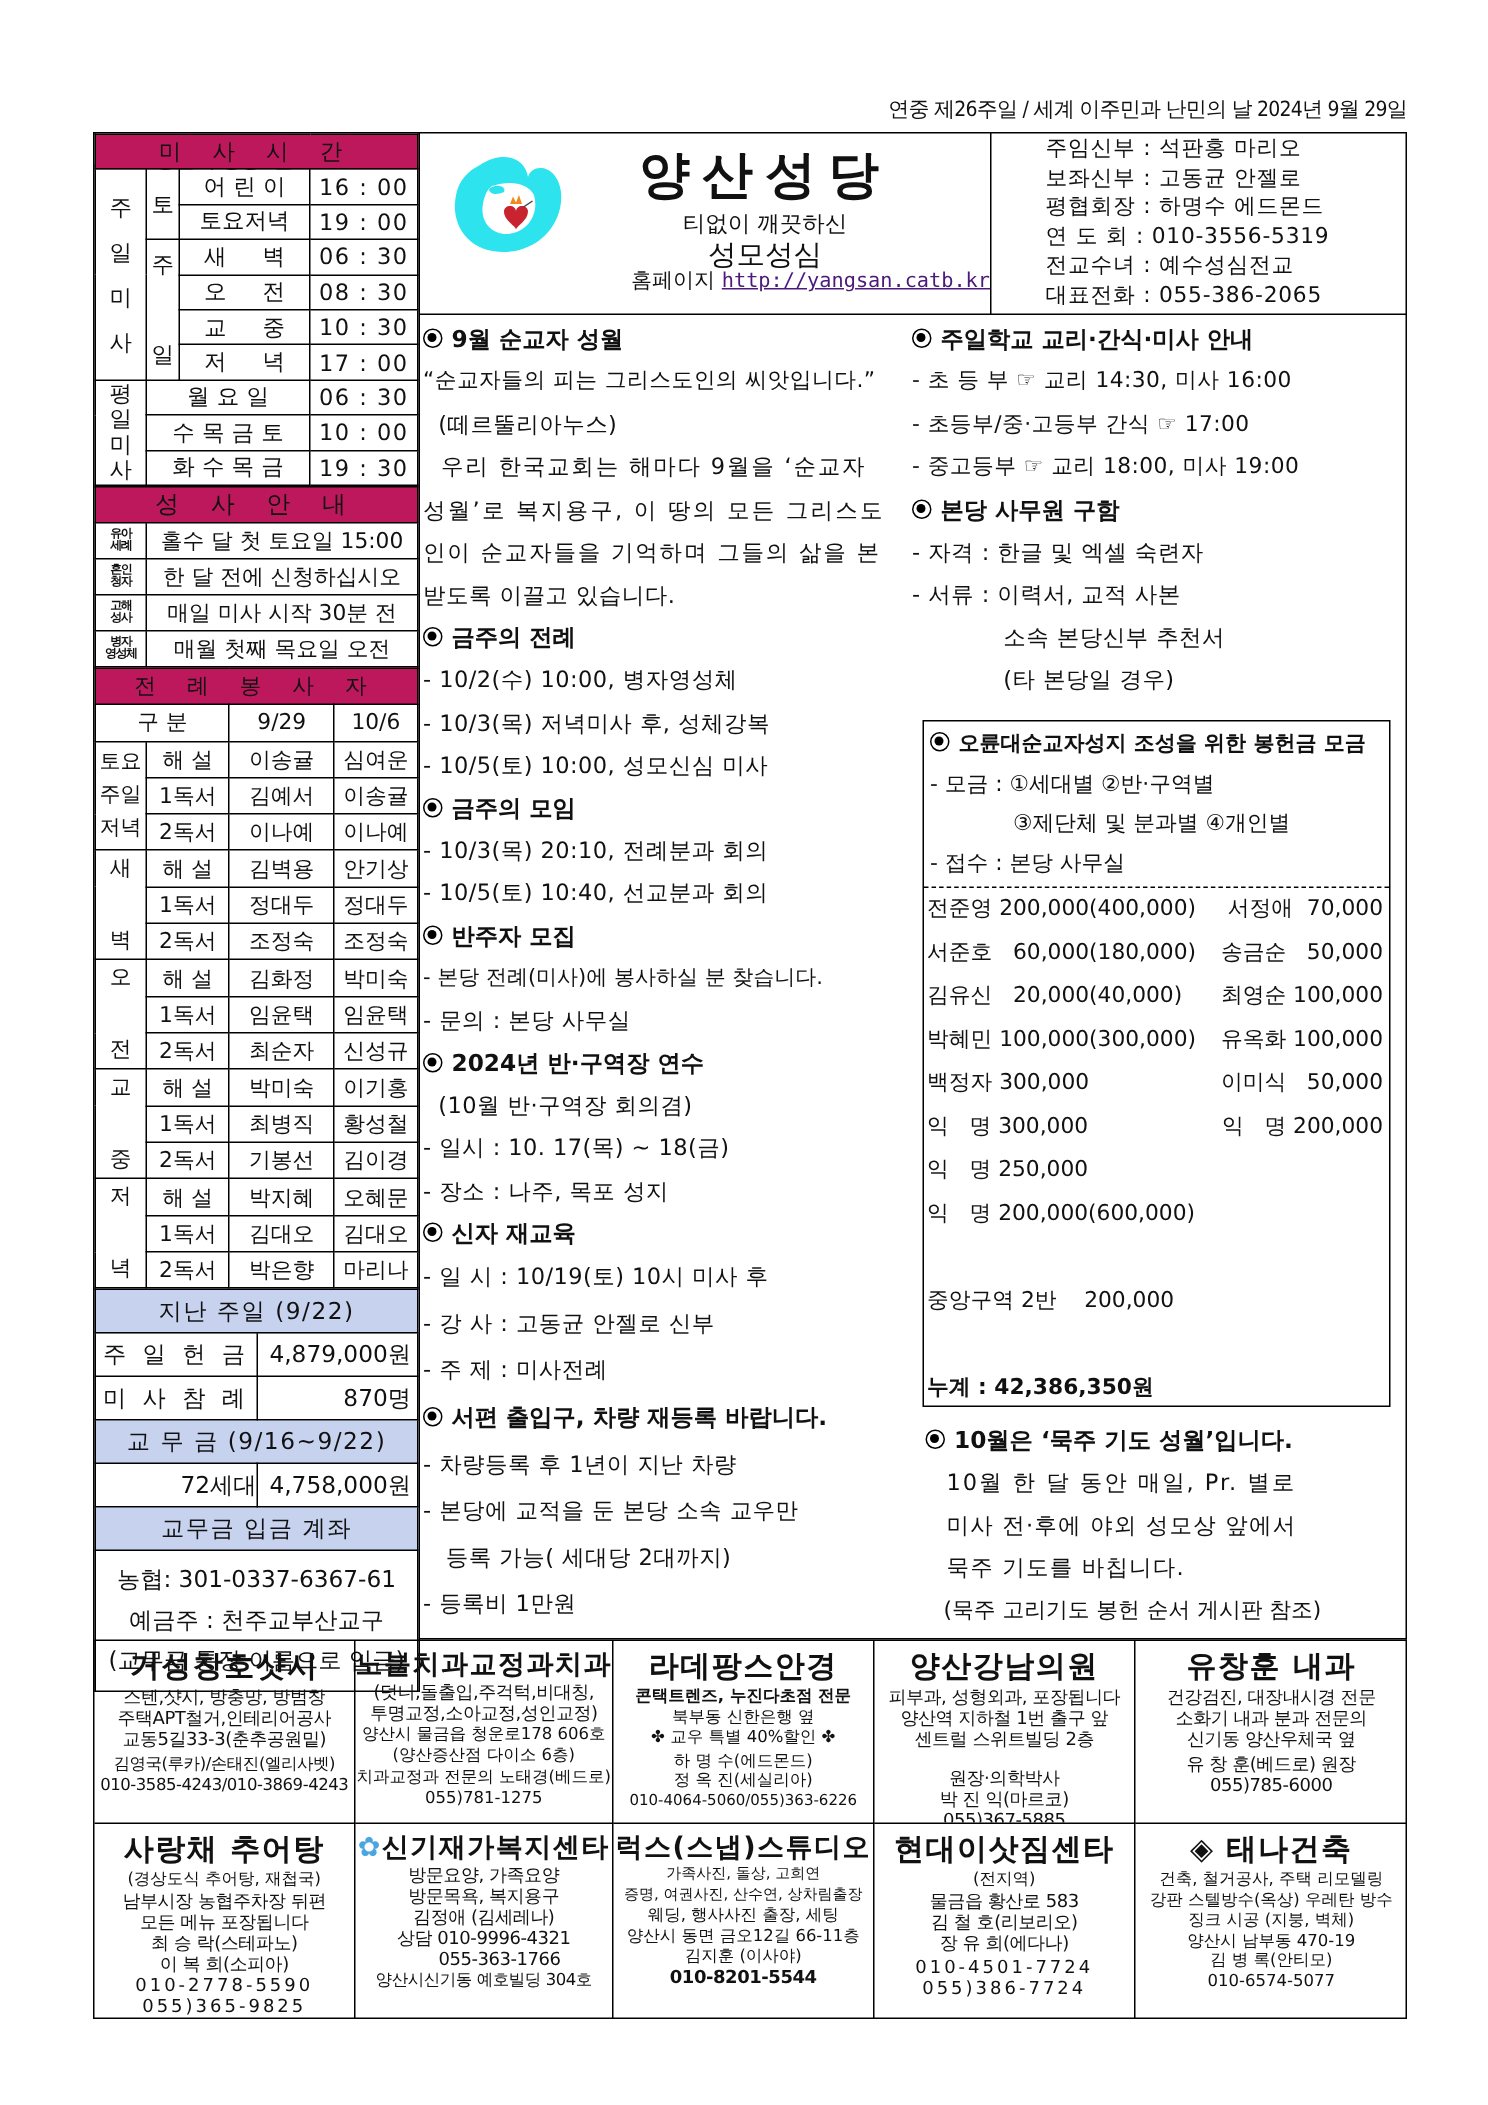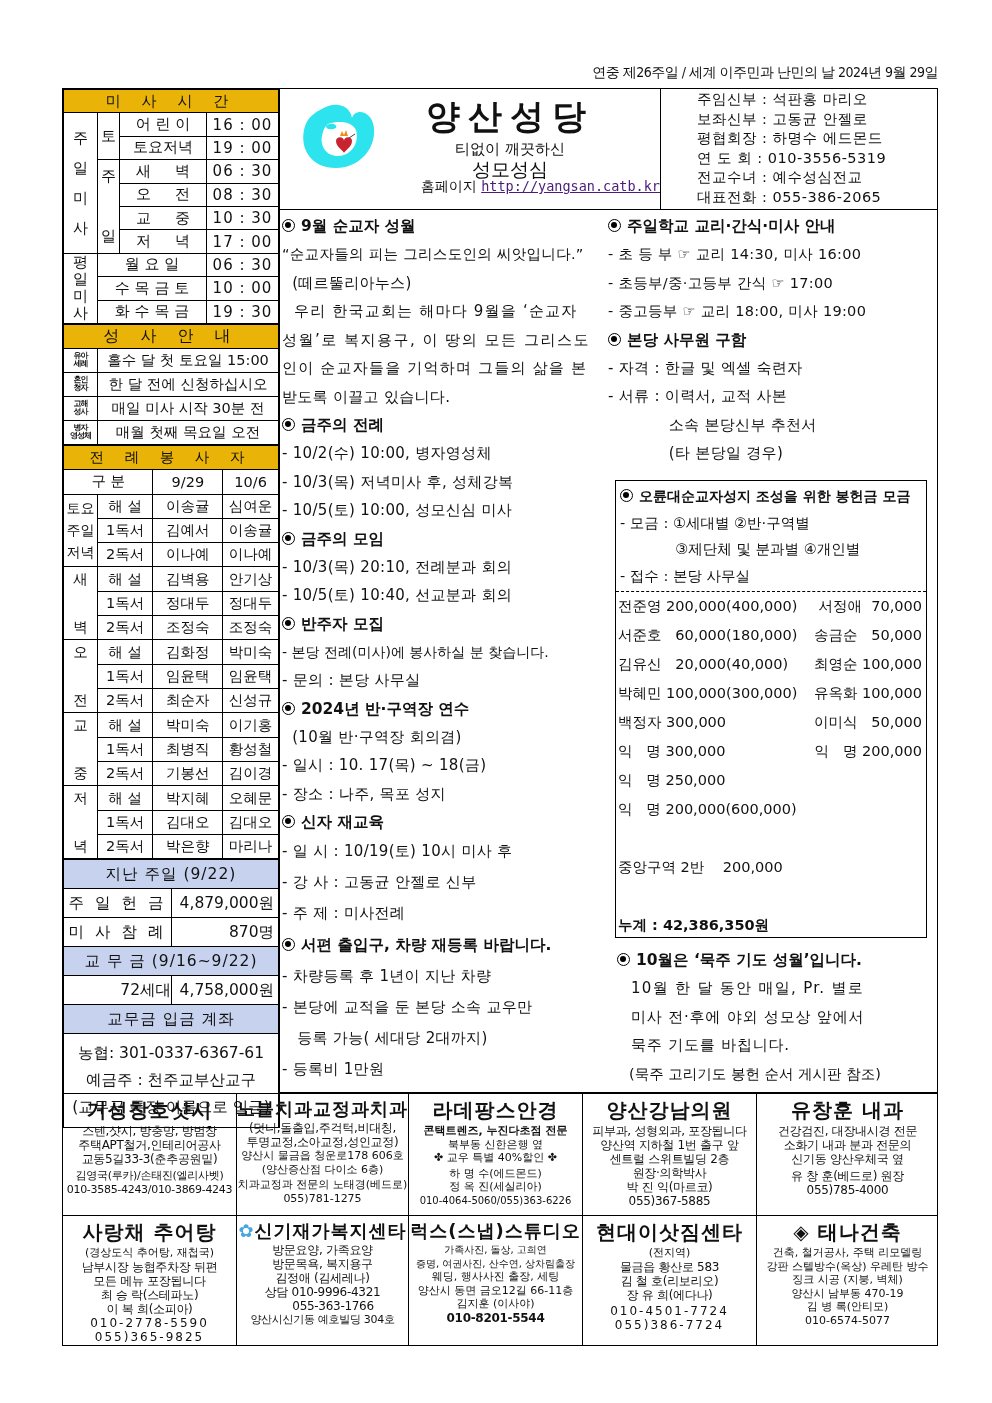--- a/index.html
+++ b/index.html
@@ -6,21 +6,21 @@
   body { width: 992px; height: 1403px; background: #fff; font-family: "DejaVu Sans", sans-serif; color: #111; position: relative; overflow: hidden; }
   .abs { position: absolute; }
   .topline { left: 62px; top: 64px; width: 876px; height: 22px; font-size: 14px; font-family: "DejaVu Sans Condensed","DejaVu Sans", sans-serif; }
   .topline .l { position: absolute; left: 0; top: 0; letter-spacing: -0.5px; margin-top: 34px; }
   .topline .r { position: absolute; right: 0; top: 0; letter-spacing: -0.5px; }
 
   
   .leftcol { left: 62px; top: 88px; width: 218px; border: 1.5px solid #000; border-bottom: none; }
   table { border-collapse: collapse; width: 100%; }
   td { border: 1px solid #000; text-align: center; vertical-align: middle; font-size: 14px; padding: 0; }
-  .hdr { background: #eab308; font-size: 16px; letter-spacing: 8px; height: 23px; }
+  .hdr { background: #be185d; font-size: 16px; letter-spacing: 8px; height: 23px; }
   .hdr2 { background: #c7d2ee; font-size: 15px; height: 26px; letter-spacing: 1px; }
   .mass td { height: 23.4px; font-size: 15px; }
   .vert { font-size: 16px; line-height: 30px; }
   .time { letter-spacing: 1px; }
   .sm td { height: 24px; }
   .tiny { font-size: 8px; line-height: 8.5px; font-weight: bold; letter-spacing: -1px; }
   .server td { height: 24.3px; font-size: 14.5px; }
   .server .grp { font-size: 14.5px; }
   .fin td { height: 29px; font-size: 15.5px; }
   .acct { font-size: 15px; line-height: 27px; padding: 6px 0; margin-top: 28px; }
@@ -431,31 +431,31 @@
       <div class="t2">✤ 교우 특별 40%할인 ✤</div>
     <div class="t2" style="margin-top:2px">하 명 수(에드몬드)</div>
       <div class="t2">정 옥 진(세실리아)</div>
       <div class="t2" style="font-size:10px">010-4064-5060/055)363-6226</div>
   </div>
   <div class="ad" style="left:520px;top:0;width:174px;height:122px">
     <div class="n">양산강남의원</div>
     <div class="t">피부과, 성형외과, 포장됩니다</div>
       <div class="t">양산역 지하철 1번 출구 앞</div>
       <div class="t">센트럴 스위트빌딩 2층</div>
-    <div class="t" style="margin-top:0">원장·의학박사</div>
+    <div class="t" style="margin-top:12px">원장·의학박사</div>
       <div class="t">박 진 익(마르코)</div>
       <div class="t">055)367-5885</div>
   </div>
   <div class="ad" style="left:694px;top:0;width:181px;height:122px;border-right:none">
     <div class="n">유창훈 내과</div>
     <div class="t">건강검진, 대장내시경 전문</div>
       <div class="t">소화기 내과 분과 전문의</div>
       <div class="t">신기동 양산우체국 옆</div>
     <div class="t" style="margin-top:3px">유 창 훈(베드로) 원장</div>
-      <div class="t">055)785-4000</div>
+      <div class="t">055)785-6000</div>
   </div>
 
   <div class="ad" style="left:0;top:122px;width:174px;height:130px;border-bottom:none">
     <div class="n">사랑채 추어탕</div>
     <div class="t2">(경상도식 추어탕, 재첩국)</div>
       <div class="t">남부시장 농협주차장 뒤편</div>
       <div class="t">모든 메뉴 포장됩니다</div>
       <div class="t">최 승 락(스테파노)</div>
       <div class="t">이 복 희(소피아)</div>
       <div class="t" style="letter-spacing:2px">010-2778-5590</div>

